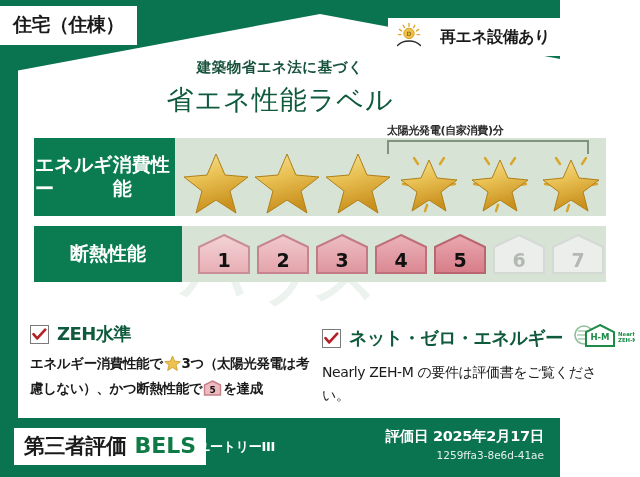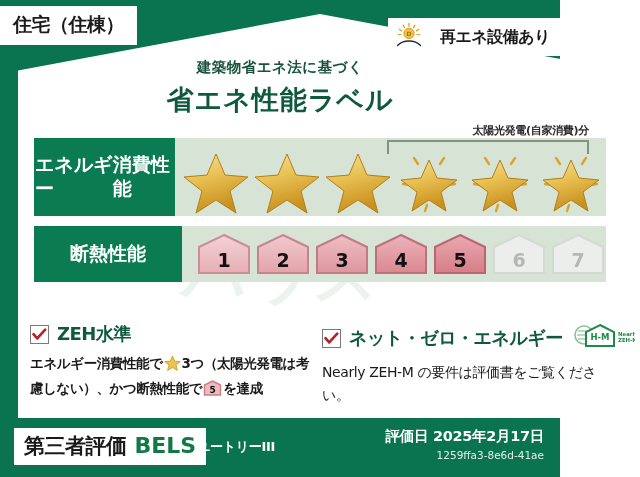--- a/index.html
+++ b/index.html
@@ -64,21 +64,21 @@
   }
   .title-sub {
     font-size: 14.5px;
     font-weight: bold;
     color: #17523c;
     letter-spacing: 0.5px;
   }
   .title-main {
     margin-top: 5px;
     font-size: 27px;
-    font-weight: bold;
+    font-weight: normal;
     color: #0f5a3c;
     letter-spacing: 1px;
   }
 
   
   .watermark {
     position: absolute;
     left: 50%; top: 232px;
     transform: translateX(-50%);
     font-size: 64px;
@@ -127,21 +127,21 @@
     left: 212px; top: 2px;
     width: 202px; height: 14px;
     border: 2px solid #7e9380;
     border-bottom: none;
     z-index: 3;
   }
   .solar-cap {
     position: absolute;
     left: 212px; top: -15px;
     width: 202px;
-    text-align: right;
+    text-align: left;
     font-size: 11px;
     font-weight: bold;
     color: #2b2b2b;
     letter-spacing: -0.3px;
     z-index: 3;
     white-space: nowrap;
   }
 
   
   .houses { display: flex; align-items: center; gap: 3px; padding-left: 8px; }

